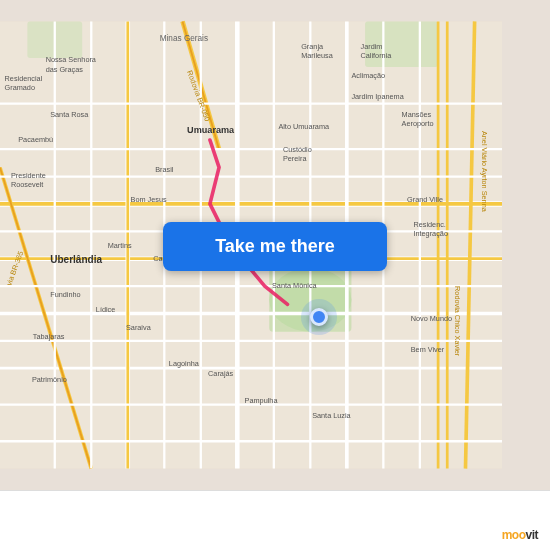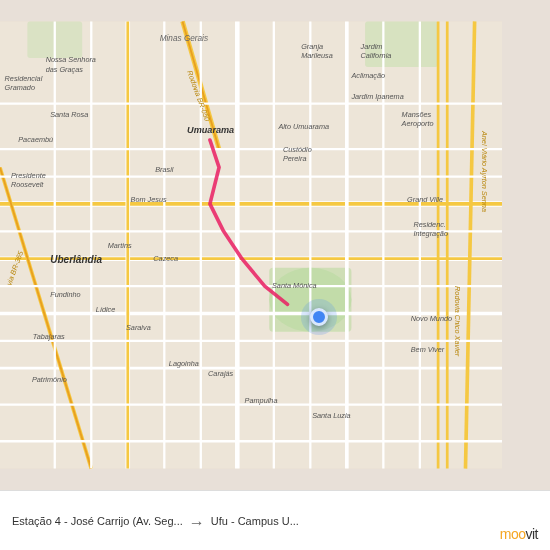--- a/index.html
+++ b/index.html
@@ -11,21 +11,20 @@
       position: relative;
       background: #e8e0d8;
     }
 
     #map-container {
       width: 502px;
       height: 490px;
       position: relative;
       overflow: hidden;
       background-color: #e8e0d8;
-      font-style: italic;
     }
 
     
     .take-me-btn {
       position: absolute;
       top: 222px;
       left: 163px;
       width: 224px;
       height: 49px;
       background: #1a73e8;
@@ -101,22 +100,22 @@
     .arrow-icon {
       font-size: 16px;
       color: #666;
       flex-shrink: 0;
     }
 
     .moovit-logo {
       position: absolute;
       bottom: 8px;
       right: 12px;
-      font-size: 14px;
-      font-weight: 400;
+      font-size: 12px;
+      font-weight: 700;
       color: #f5a623;
       letter-spacing: -0.5px;
     }
 
     .moovit-logo span {
       color: #333;
     }
 
     
     .attribution {
@@ -274,31 +273,25 @@
 
     <text transform="translate(12,290) rotate(-70)" font-family="Arial" font-size="8" fill="#b8860b">via BR-365</text>
 
     <text transform="translate(205,55) rotate(70)" font-family="Arial" font-size="8" fill="#b8860b">Rodovia BR-050</text>
 
     <text transform="translate(498,290) rotate(90)" font-family="Arial" font-size="8" fill="#b8860b">Rodovia Chico Xavier</text>
 
     <text transform="translate(528,120) rotate(90)" font-family="Arial" font-size="8" fill="#b8860b">Anel Viário Ayrton Senna</text>
   </svg>
 
+  <div class="take-me-btn">
+    <span>Take me there</span>
+  </div>
 
   <div class="location-dot"></div>
 
 </div>
 
 <div id="bottom-bar">
-  <div class="route-info">
-    <div>
-      <div class="route-text">Estação 4 - José Carrijo (Av. Seg...</div>
-    </div>
-    <div class="arrow-icon">→</div>
-    <div>
-      <div class="route-text">Ufu - Campus U...</div>
-    </div>
-  </div>
   <div class="moovit-logo">
     <span style="color:#f5a623">moo</span><span style="color:#333">vit</span>
   </div>
 </div>
 
 </body></html>

